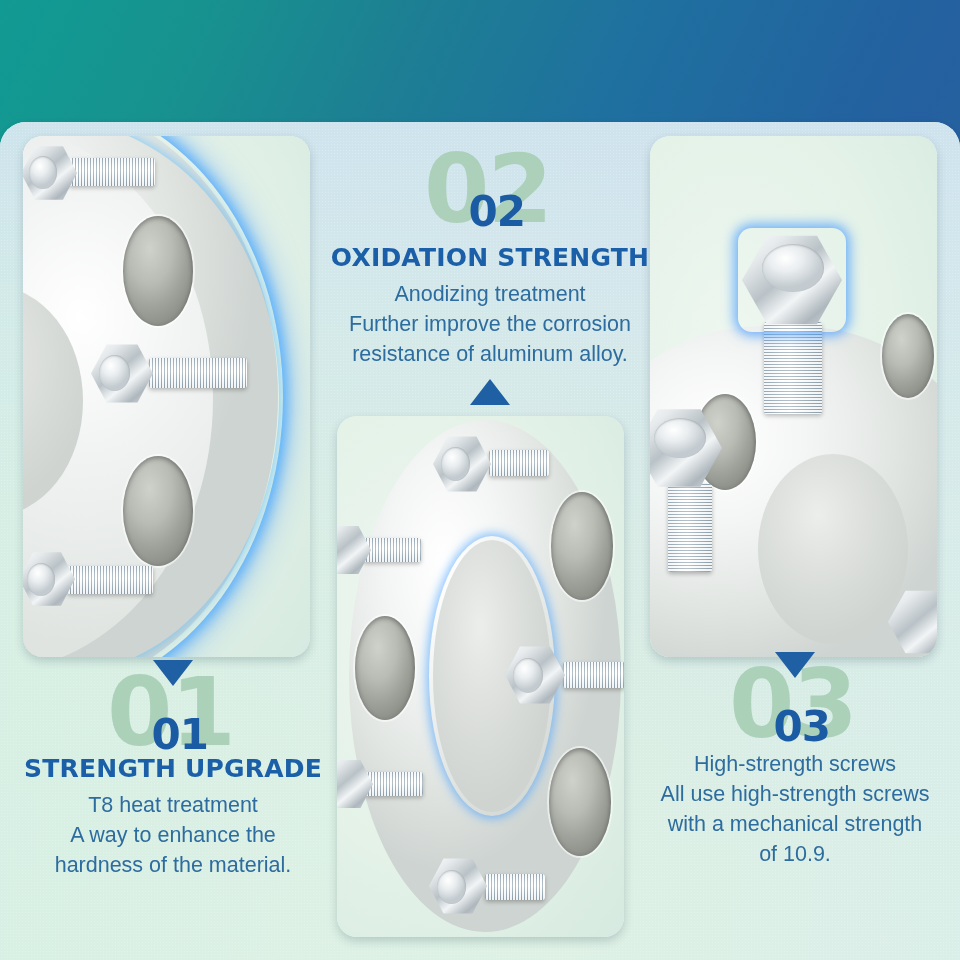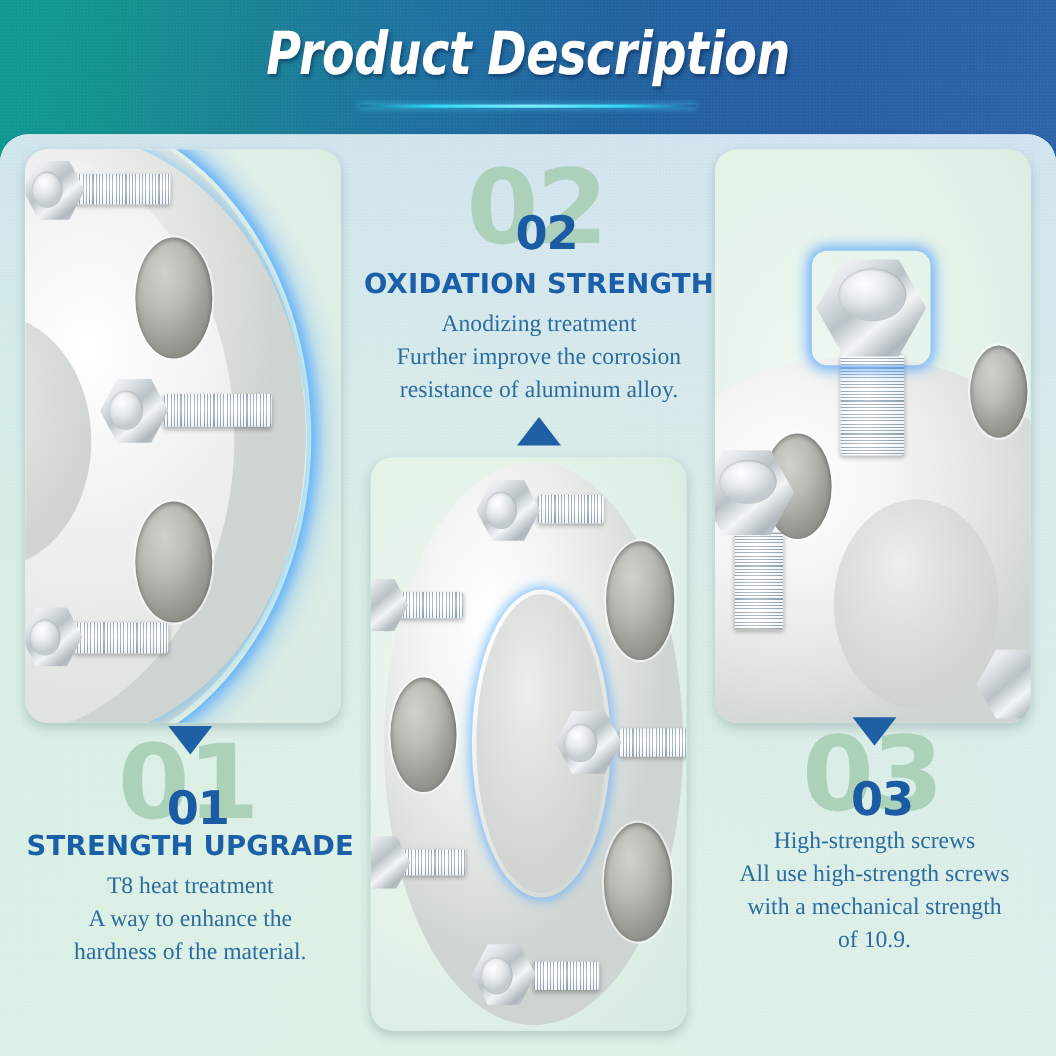--- a/index.html
+++ b/index.html
@@ -168,36 +168,32 @@
     font-size:42px;font-weight:700;line-height:1;
     color:#1b5ba3;letter-spacing:-1px;
   }
   .heading{
     font-family:"DejaVu Sans", sans-serif;
     font-size:25px;font-weight:700;color:#1b5fa8;
     letter-spacing:.2px;margin-top:4px;
   }
   .body-text{
     font-size:21.5px;line-height:30px;color:#2d6c9e;
-    margin-top:7px;white-space:pre-line;font-family:Liberation Serif, serif;
+    margin-top:7px;white-space:pre-line;
   }
 </style>
 </head>
 <body>
 
 <div class="page">
 
   <div class="bg-outer"></div>
   <div class="bg-bottom"></div>
   <div class="bg-bottom-left"></div>
 
-  <div class="header">
-    <div class="title">Product Description</div>
-    <div class="title-rule"></div>
-  </div>
 
   <div class="panel">
     <div class="panel-tint"></div>
     <div class="panel-noise"></div>
 
     <div class="card card-left">
       <div class="photo-bg"></div>
 
       <div class="disc alu" style="left:-215px;top:-35px;width:470px;height:590px;border-radius:50%;"></div>
       <div class="disc alu" style="left:-250px;top:-10px;width:440px;height:545px;border-radius:50%;background:radial-gradient(60% 60% at 70% 35%,#ffffff 0%,#f2f4f3 40%,#dfe4e1 100%);"></div>

